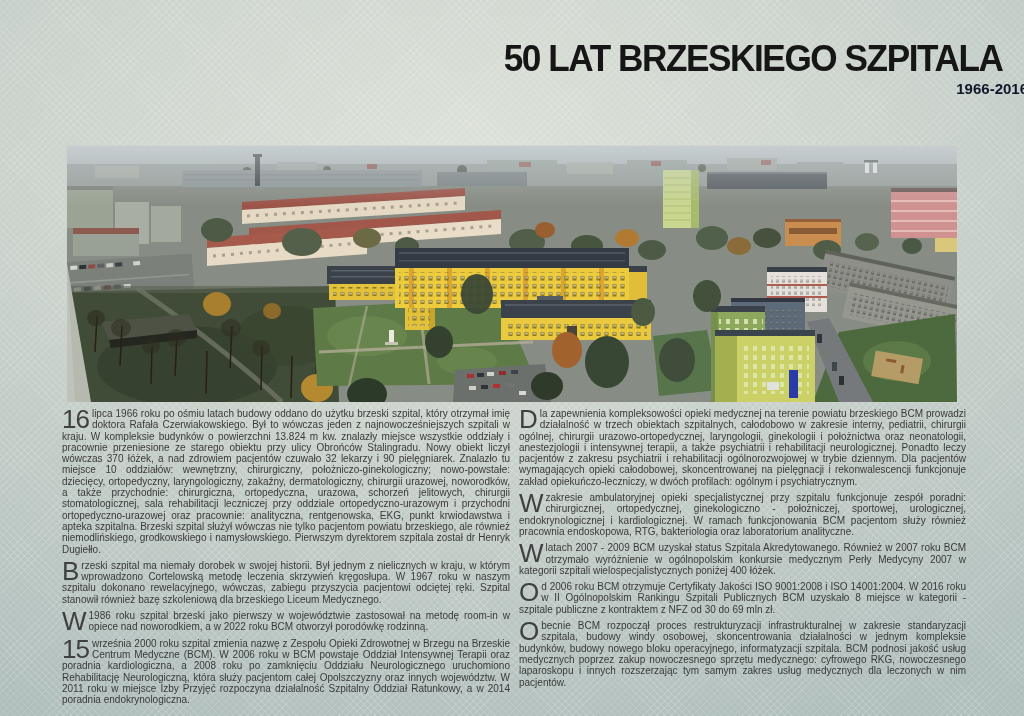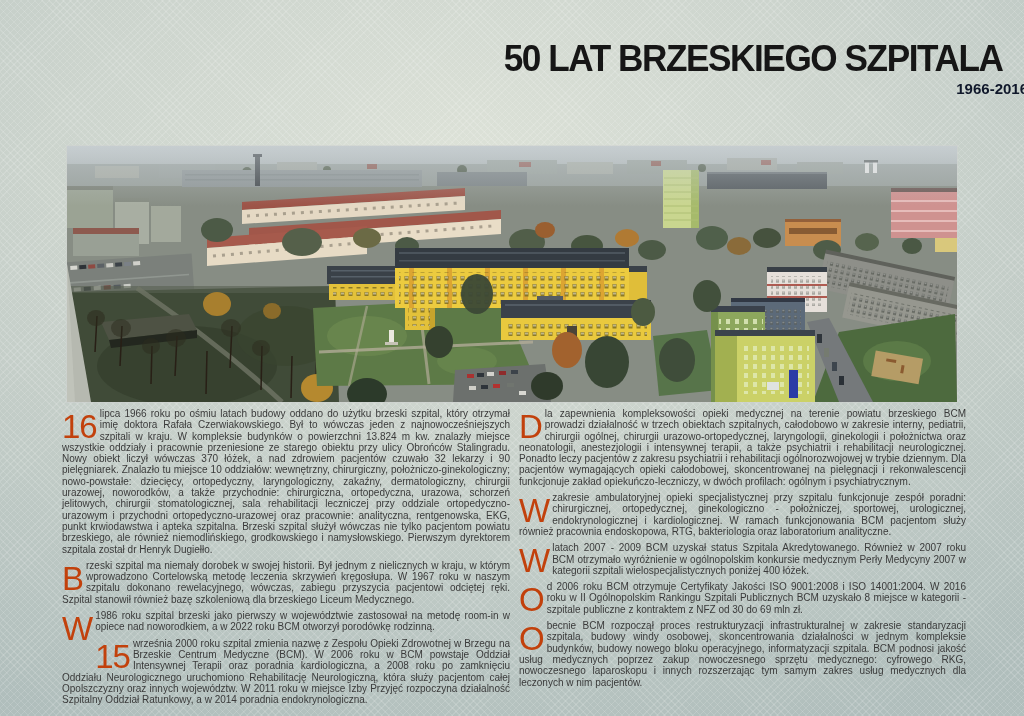--- a/index.html
+++ b/index.html
@@ -20,21 +20,21 @@
   .photo{
     position:absolute;left:67px;top:146px;width:890px;height:256px;overflow:hidden;
     outline:1px solid rgba(255,255,255,.38);
     box-shadow:0 0 0 1px rgba(90,100,95,.25);
   }
   .photo svg{display:block;width:100%;height:100%;}
   .col{position:absolute;top:408px;font-size:10px;line-height:11.3px;color:#3a3a3a;}
   .col-left{left:62px;width:448px;}
   .col-right{left:519px;width:447px;}
   .col p{margin:0 0 5px;text-align:justify;}
-  .dc{float:left;font-size:33px;line-height:20px;padding:1px 3px 0 0;color:#c2410c;letter-spacing:-1px;margin-top:8px;}
+  .dc{float:left;font-size:26px;line-height:20px;padding:1px 3px 0 0;color:#404040;letter-spacing:-1px;}
 </style>
 </head>
 <body>
 
 <div class="header">
   <h1 class="title">50 LAT BRZESKIEGO SZPITALA</h1>
   <div class="subtitle">1966-2016</div>
 </div>
 
 <div class="photo">

